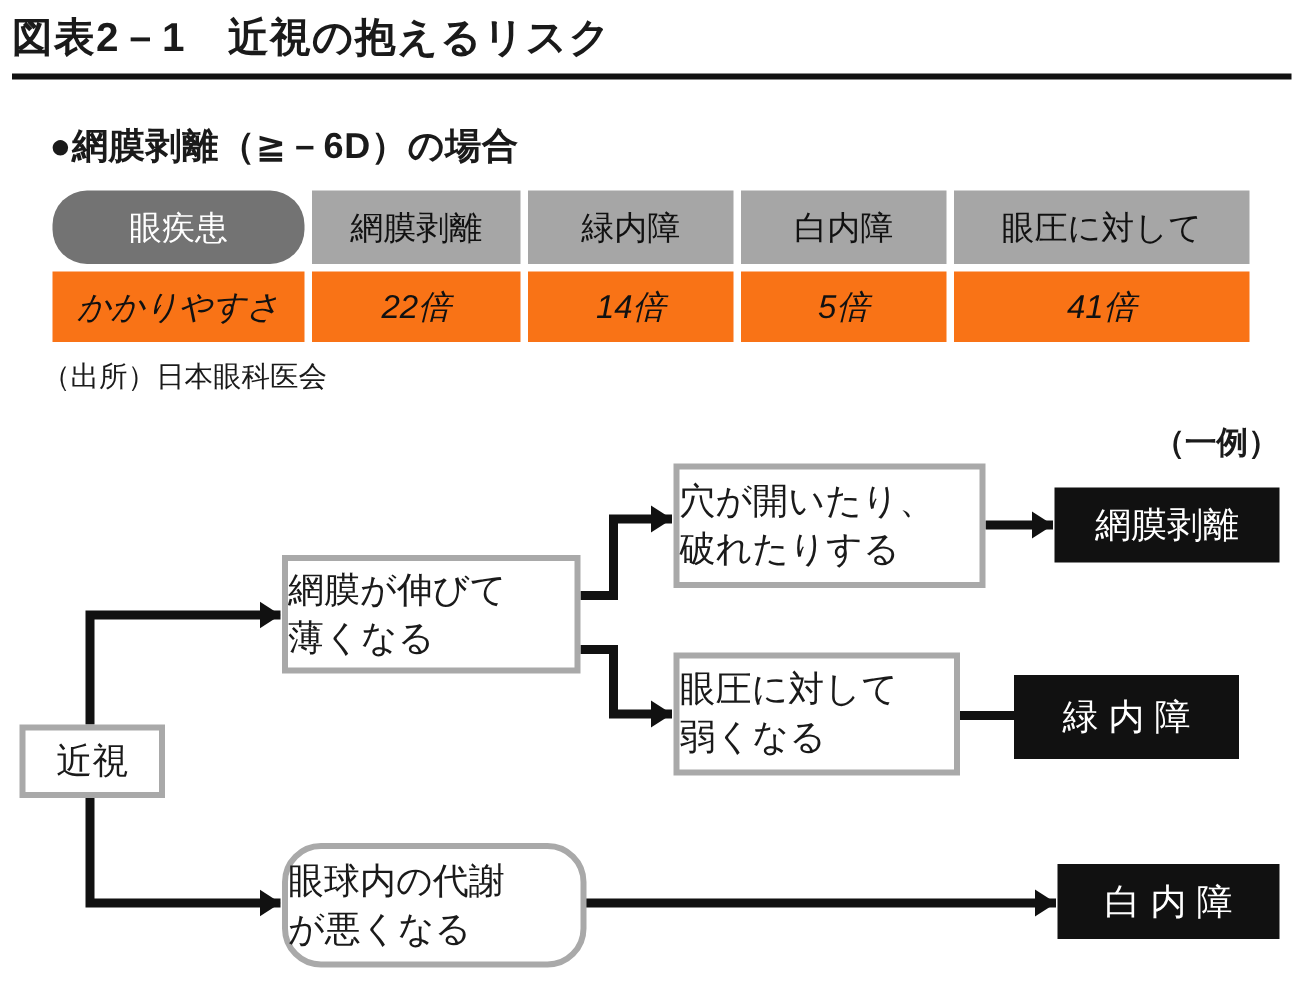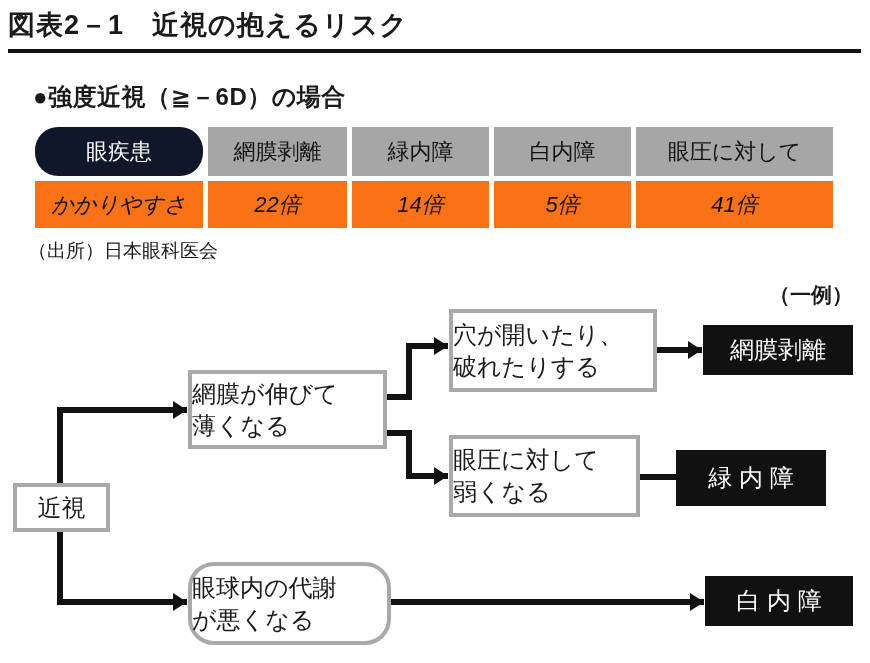--- a/index.html
+++ b/index.html
@@ -7,21 +7,21 @@
   .canvas { position:relative; width:870px; height:663px; background:#fff; overflow:hidden; }
 
   .fig-title { position:absolute; left:8px; top:7px; font-size:27px; font-weight:700; letter-spacing:1px; }
   .title-rule { position:absolute; left:8px; top:49px; width:853px; height:4px; background:#111; }
   .section-heading { position:absolute; left:33px; top:81px; font-size:24px; font-weight:700; letter-spacing:0.5px; }
 
   .risk-table { position:absolute; left:35px; top:127px; display:grid;
     grid-template-columns:168px 139px 137px 137px 197px; grid-template-rows:49px 47px; gap:5px; }
   .cell { display:flex; align-items:center; justify-content:center; font-size:22px; }
   .cell.head { background:#a6a6a6; color:#111; font-weight:500; }
-  .cell.head.first { background:#0f172a; color:#fff;border-radius:23px; }
+  .cell.head.first { background:#737373; color:#fff;border-radius:23px; }
   .cell.data { background:#f97316; color:#111;font-style:italic; }
 
   .source-note { position:absolute; left:28px; top:238px; font-size:19px; }
   .example-label { position:absolute; left:769px; top:281px; font-size:21px; font-weight:600; }
 
   .connectors { position:absolute; left:0; top:0; }
 
   .flowbox { position:absolute; box-sizing:border-box; background:#fff; border:4px solid #a9a9a9;
     display:flex; align-items:center; font-size:24px; line-height:1.32; white-space:pre-line; }
   .flowbox.center { justify-content:center; }
@@ -38,21 +38,21 @@
   .out-ryokunai { left:676px; top:450px; width:150px; height:56px; }
   .out-hakunai  { left:705px; top:576px; width:148px; height:50px; }
 </style>
 </head>
 <body>
 
 <div class="canvas">
 
   <div class="fig-title">図表2－1　近視の抱えるリスク</div>
   <div class="title-rule"></div>
-  <div class="section-heading">●強度近視（≧－6D）の場合</div>
+  <div class="section-heading">●網膜剥離（≧－6D）の場合</div>
 
   <div class="risk-table">
     <div class="cell head first">眼疾患</div>
     <div class="cell head">網膜剥離</div>
     <div class="cell head">緑内障</div>
     <div class="cell head">白内障</div>
     <div class="cell head">眼圧に対して</div>
 
     <div class="cell data">かかりやすさ</div>
     <div class="cell data">22倍</div>

